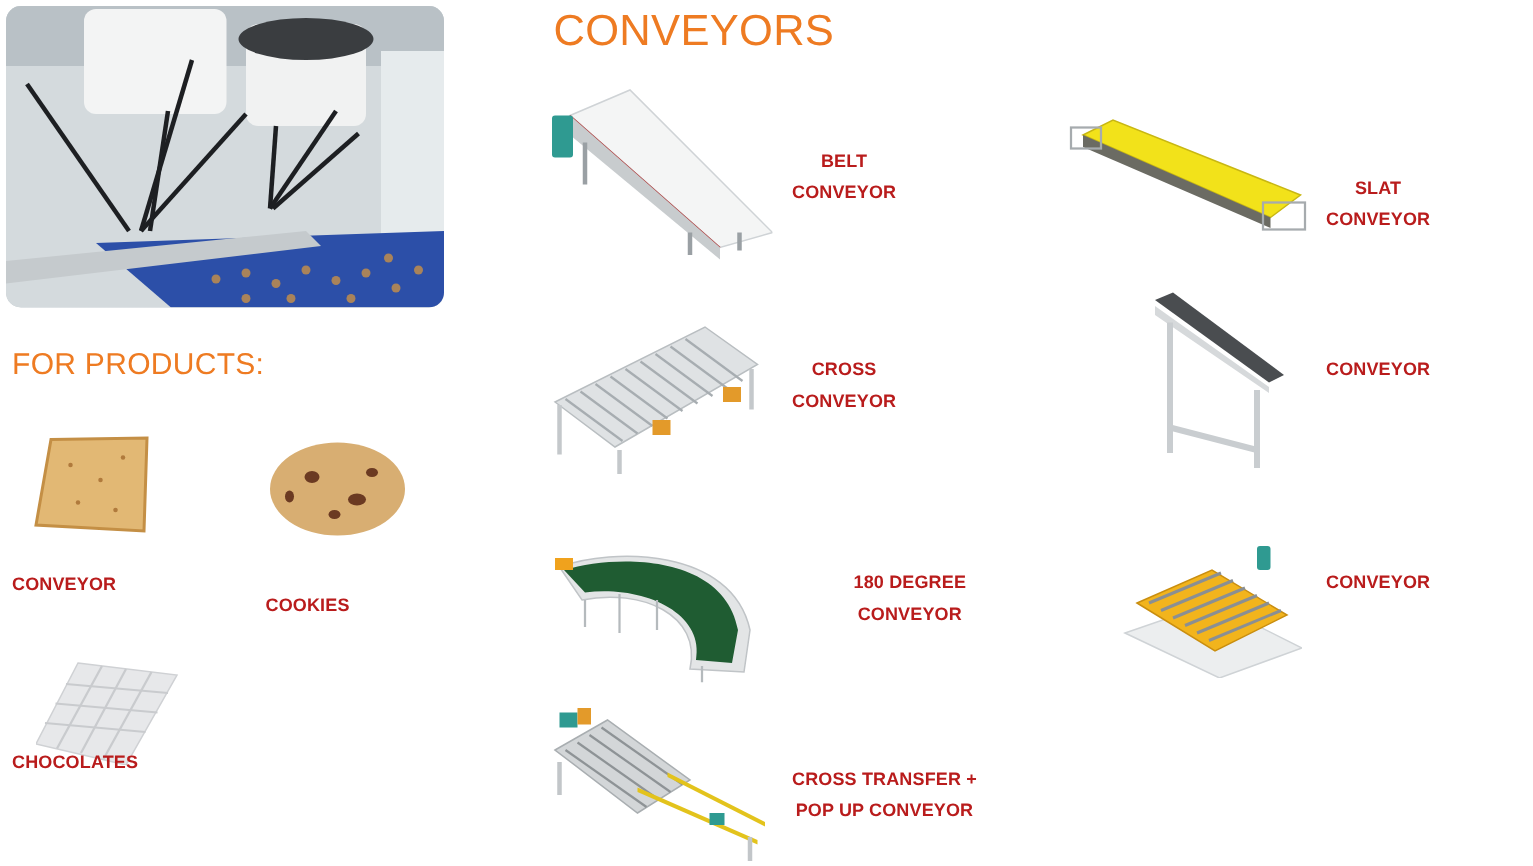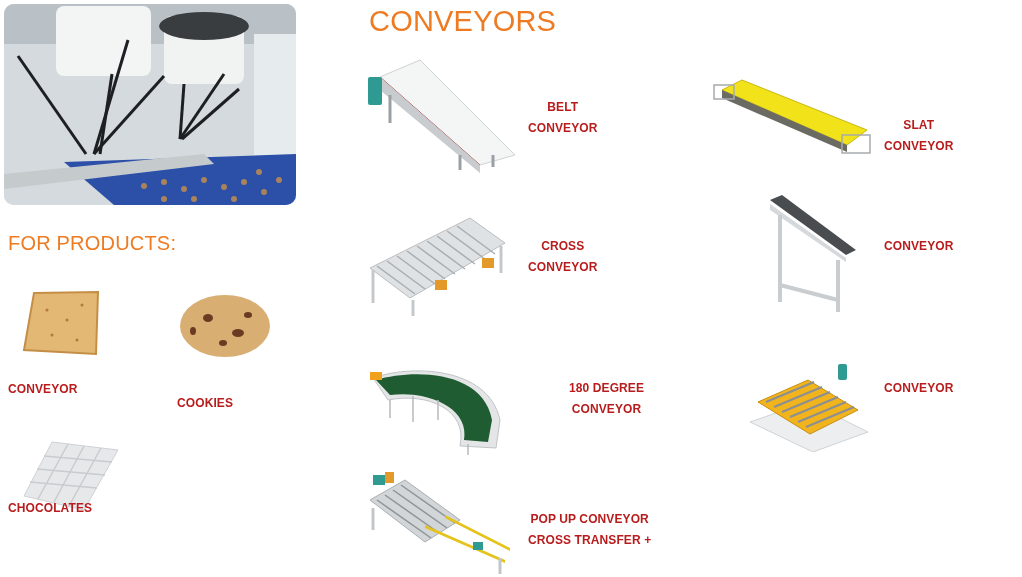--- a/index.html
+++ b/index.html
@@ -232,15 +232,15 @@
     <rect x="8" y="5" width="12" height="10" fill="#2f9a91"></rect>
       <rect x="20" y="2" width="9" height="11" fill="#e39a2a"></rect>
     <rect x="108" y="72" width="10" height="8" fill="#2f9a91"></rect>
     <g stroke="#c2c6c9" stroke-width="3">
         <line x1="8" y1="38" x2="8" y2="60"></line>
         <line x1="135" y1="88" x2="135" y2="104"></line>
       </g>
   </svg>
 </div>
 <div class="abs label" style="left:528px; top:509px;">
+  <div>CROSS TRANSFER +</div>
   <div>POP UP CONVEYOR</div>
-  <div>CROSS TRANSFER +</div>
 </div>
 
 </body></html>

